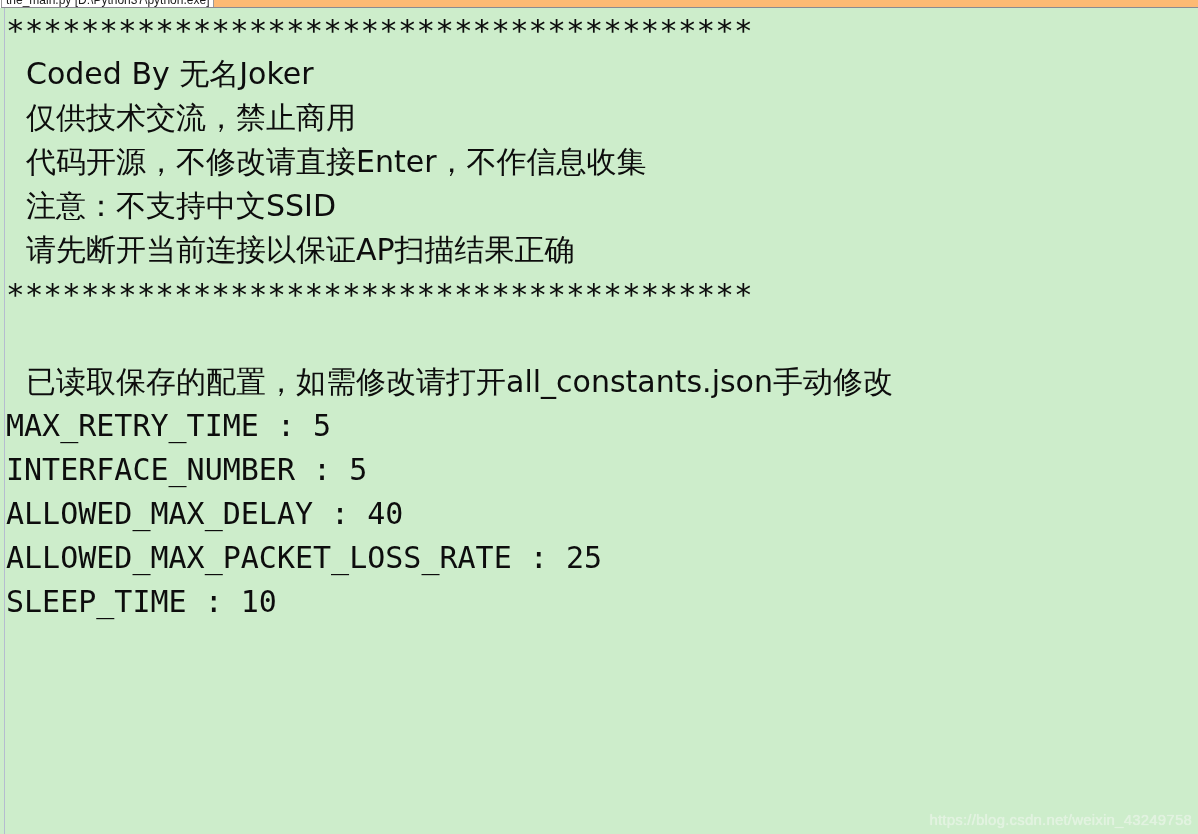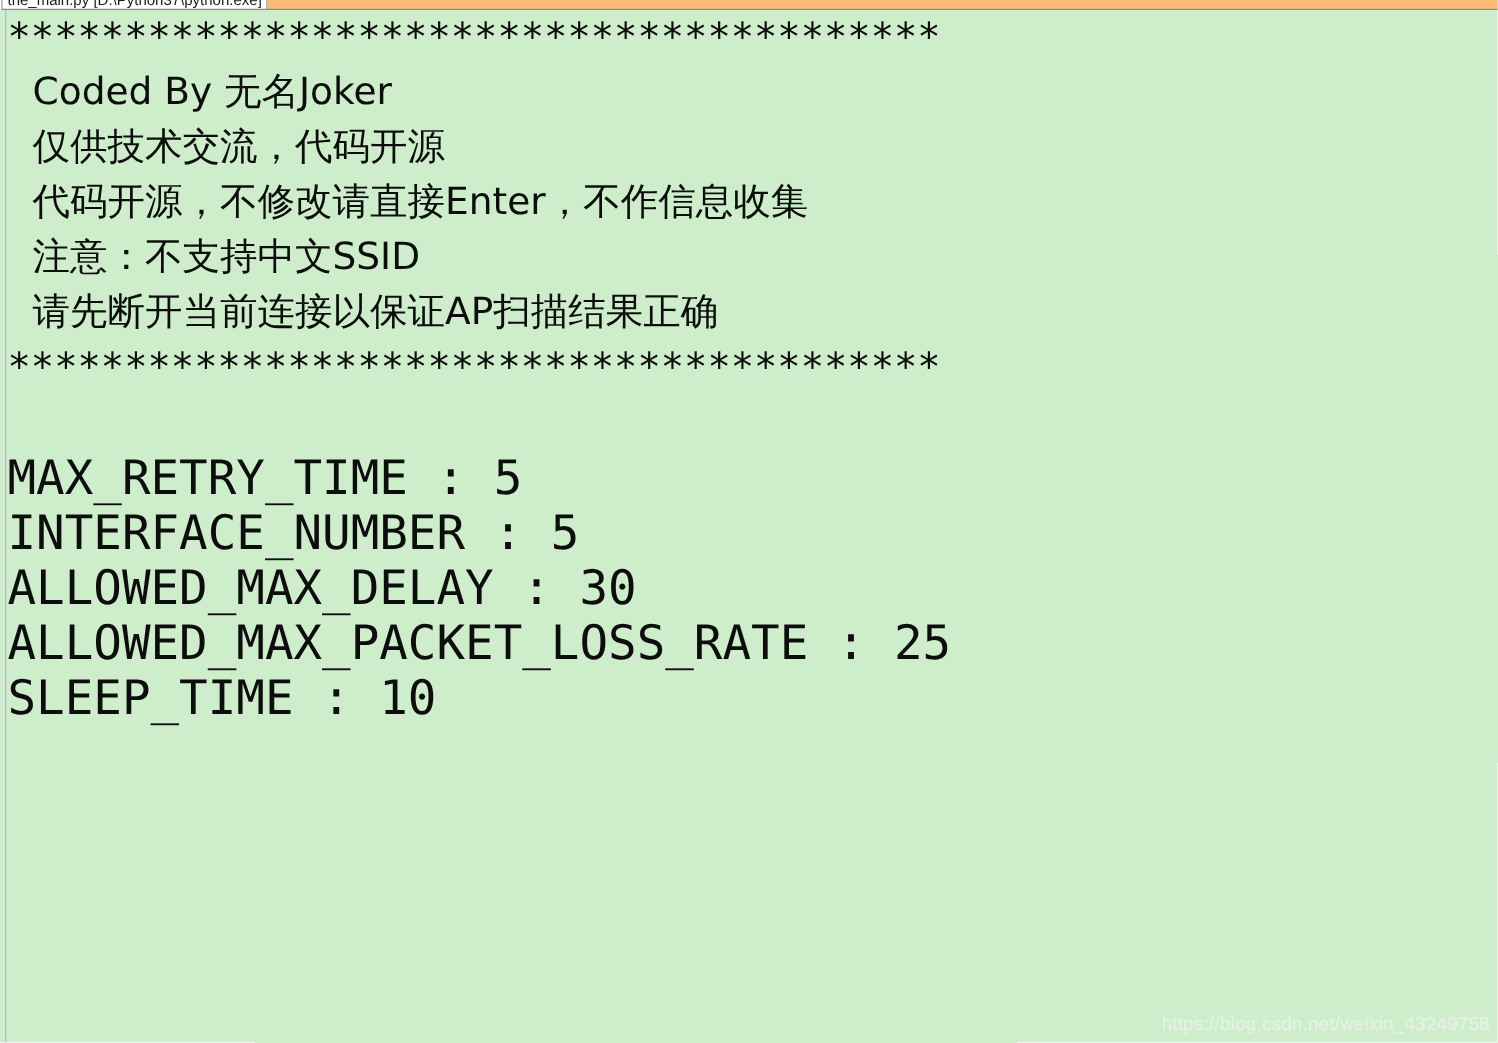--- a/index.html
+++ b/index.html
@@ -94,21 +94,21 @@
     top: 0px;
     left: 6px;
     width: 1190px;
     color: #101010;
   }
 
   .line {
     height: 44px;
     line-height: 44px;
     white-space: pre;
-    font-size: 38px;
+    font-size: 30px;
     letter-spacing: 0px;
     color: #0d0d0d;
   }
   .line.blank { color: transparent; }
 
   
   .line.stars {
     font-size: 31px;
     line-height: 44px;
   }
@@ -147,40 +147,41 @@
   <div class="console">
     <div class="console-left-edge"></div>
     <div class="console-gutter"></div>
 
     <div class="console-text">
 
       <div class="line stars">****************************************</div>
 
       <div class="line cjk">Coded By 无名Joker</div>
 
-      <div class="line cjk">仅供技术交流，代码开源</div>
+      <div class="line cjk">仅供技术交流，禁止商用</div>
 
       <div class="line cjk">代码开源，不修改请直接Enter，不作信息收集</div>
 
       <div class="line cjk">注意：不支持中文SSID</div>
 
       <div class="line cjk">请先断开当前连接以保证AP扫描结果正确</div>
 
       <div class="line stars">****************************************</div>
 
       <div class="line blank"></div>
 
 
+      <div class="line cjk">已读取保存的配置，如需修改请打开all_constants.json手动修改</div>
 
       <div class="line">MAX_RETRY_TIME : 5</div>
 
       <div class="line">INTERFACE_NUMBER : 5</div>
 
 
-      <div class="line">ALLOWED_MAX_DELAY : 30</div>
+      <div class="line">ALLOWED_MAX_DELAY : 40</div>
 
       <div class="line">ALLOWED_MAX_PACKET_LOSS_RATE : 25</div>
 
       <div class="line">SLEEP_TIME : 10</div>
 
 
 
     </div>
 
     <div class="watermark">https://blog.csdn.net/weixin_43249758</div>

